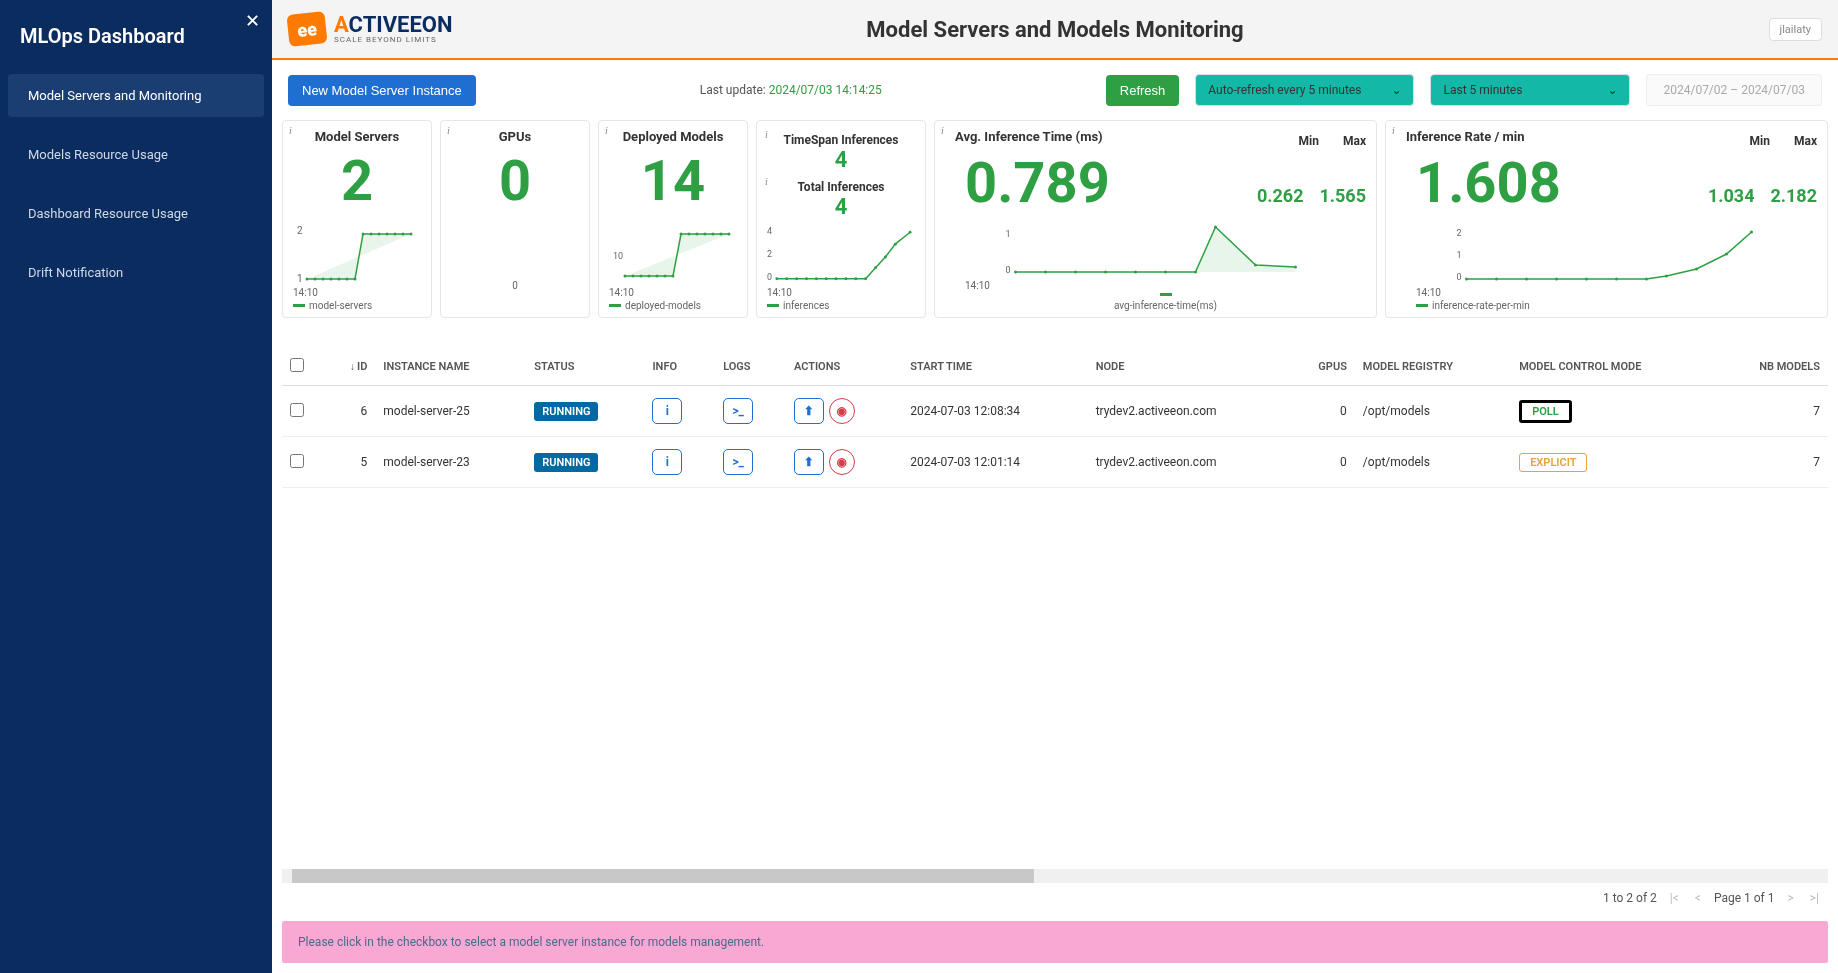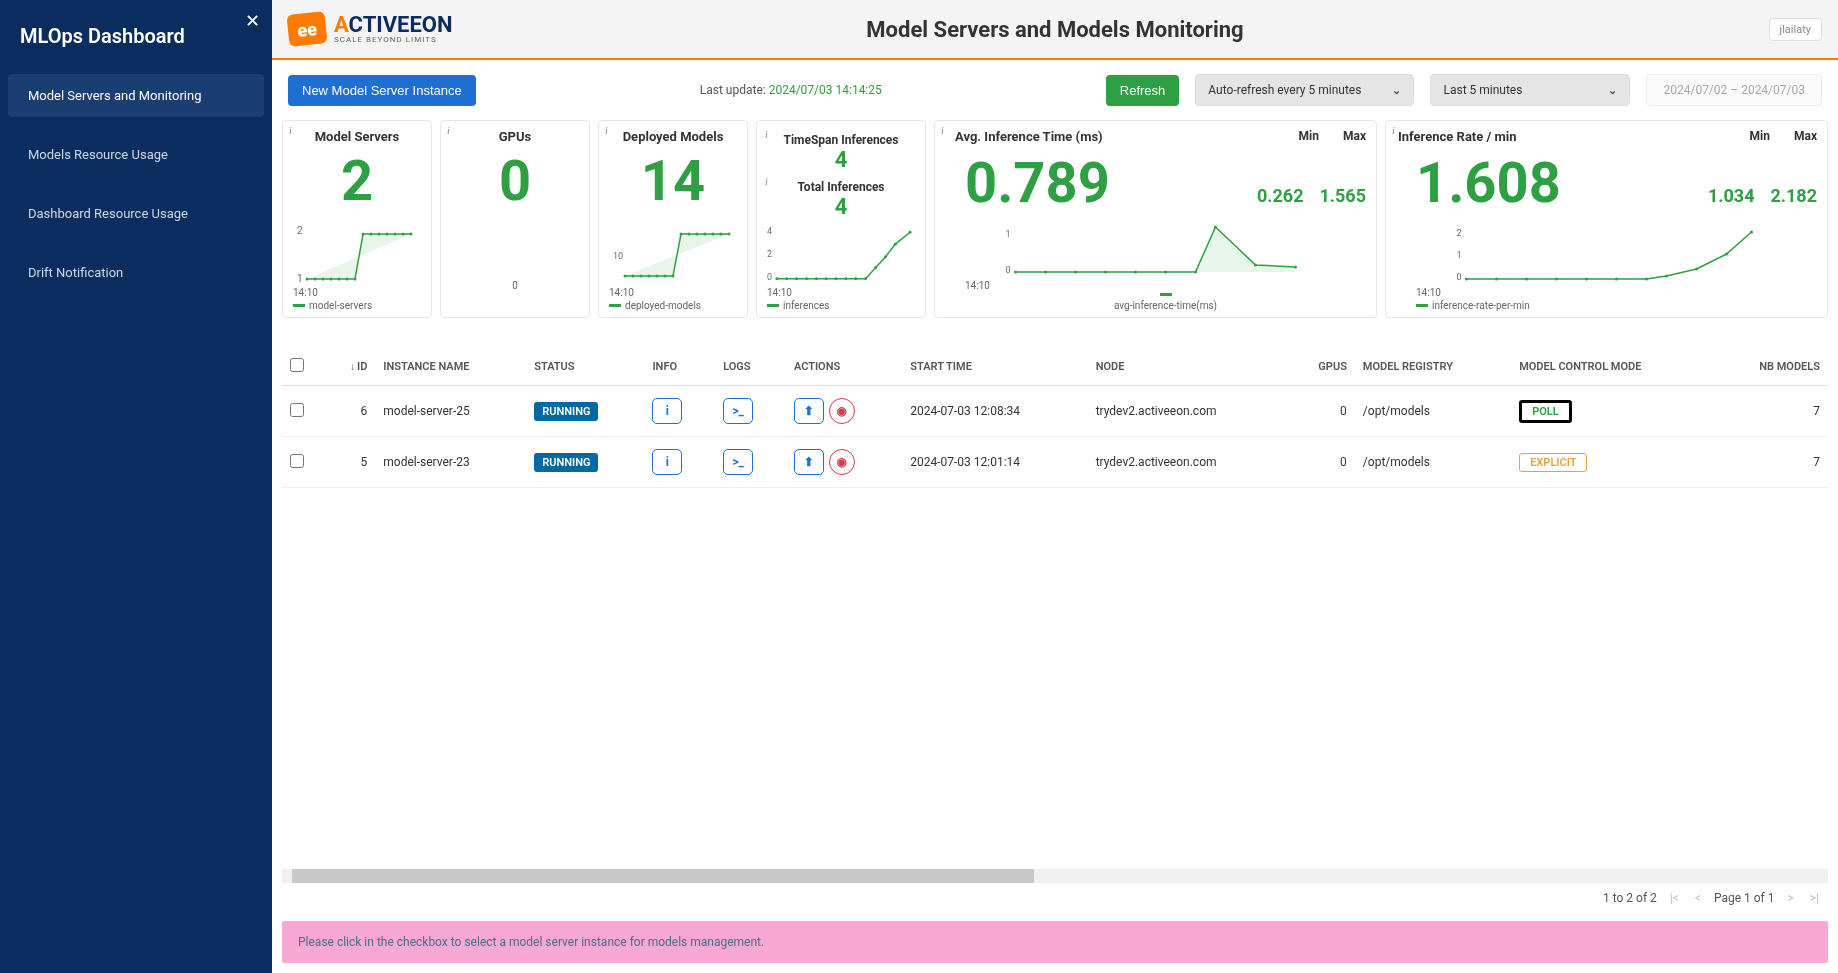--- a/index.html
+++ b/index.html
@@ -117,21 +117,21 @@
 .toolbar-spacer-right { flex: 1 1 auto; }
 .select-box {
   border: 1px solid #ddd;
   border-radius: 4px;
   padding: 8px 12px;
   font-size: 12px;
   display: flex;
   align-items: center;
   gap: 30px;
   min-width: 200px;
-  background: #e5e5e5;
+  background: #14b8a6;
   cursor: pointer;
 }
 .select-box .chev { margin-left: auto; color: #333; }
 .date-range {
   border: 1px solid #eee;
   border-radius: 4px;
   padding: 8px 16px;
   font-size: 12px;
   color: #aaa;
   background: #fafafa;
@@ -172,21 +172,21 @@
 }
 .card-big.center { text-align: center; padding-left: 0; }
 .card-minmax-row {
   display: flex;
   align-items: baseline;
   gap: 10px;
 }
 .card-minmax-head {
   display: flex;
   justify-content: space-between;
-  align-items: flex-start;
+  align-items: flex-end;
   margin-bottom: 2px;
   gap: 9px;
 }
 .minmax-labels { display: flex; gap: 24px; font-size: 12px; font-weight: 700; color: #333; }
 .minmax-vals { display: flex; gap: 16px; }
 .minmax-val { font-size: 18px; font-weight: 700; color: #2ea043; }
 .card-double-stack { display: flex; flex-direction: column; }
 .card-double-stack .sublabel { font-size: 12px; font-weight: 700; color: #333; text-align: center; }
 .card-double-stack .subval { font-size: 22px; font-weight: 700; color: #2ea043; text-align: center; }
 .card-double-stack .block { position: relative; padding: 4px 0; }
@@ -493,21 +493,21 @@
           <div class="spark-legend" style="padding-left:20px;flex-direction:column;">
               <span class="swatch"></span>
               <span>avg-inference-time(ms)</span>
             </div>
         </div>
       </div>
 
       <div class="card c-wide">
         <span class="card-i">i</span>
         <div class="card-minmax-head">
-          <div class="card-title" style="text-align:left;margin-left:2px;">Inference Rate / min</div>
+          <div class="card-title" style="text-align:left;margin-left:10px;">Inference Rate / min</div>
           <div class="minmax-labels">
             <span>Min</span>
             <span>Max</span>
           </div>
         </div>
         <div class="card-minmax-row">
           <div class="card-big">1.608</div>
           <div class="minmax-vals" style="margin-left:auto;">
             <span class="minmax-val">1.034</span>
             <span class="minmax-val">2.182</span>

